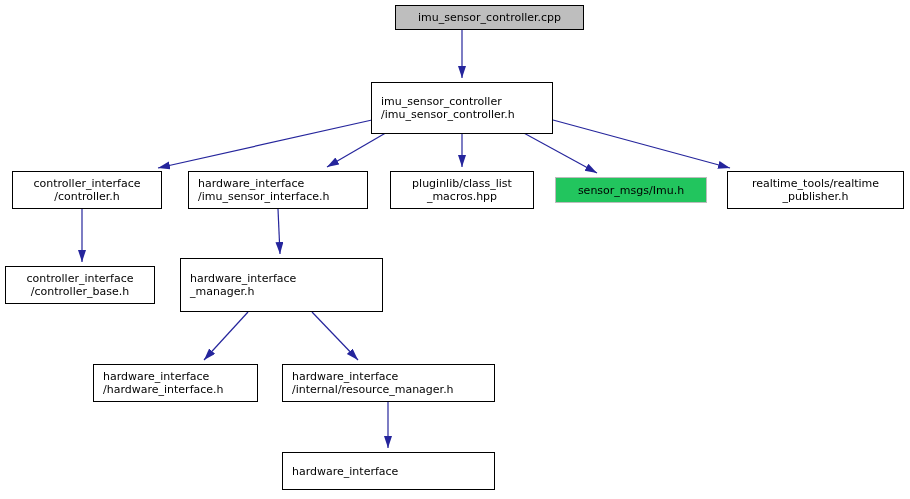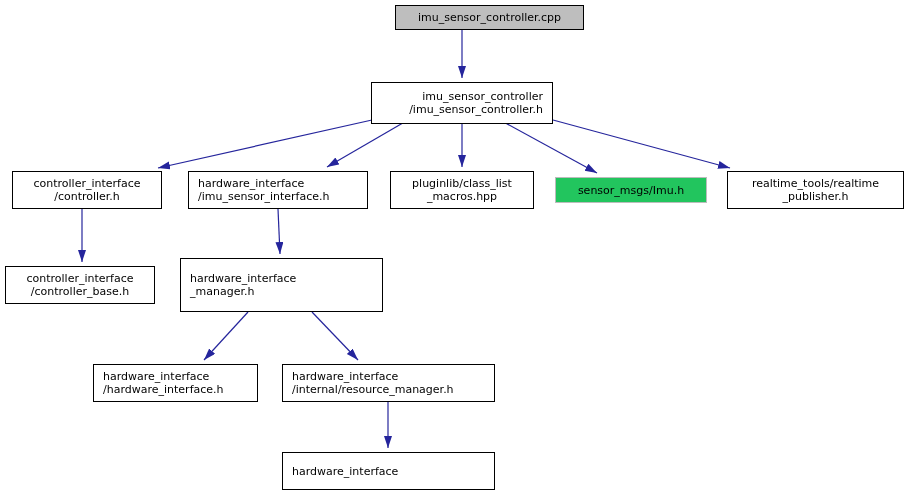--- a/index.html
+++ b/index.html
@@ -45,21 +45,21 @@
       <line x1="553" y1="120" x2="730" y2="168" stroke="#25259c" stroke-width="1.2" marker-end="url(#arrowhead)" data-interactable="false"></line>
       <line x1="82" y1="209" x2="82" y2="262" stroke="#25259c" stroke-width="1.2" marker-end="url(#arrowhead)" data-interactable="false"></line>
       <line x1="278" y1="209" x2="280" y2="254" stroke="#25259c" stroke-width="1.2" marker-end="url(#arrowhead)" data-interactable="false"></line>
       <line x1="248" y1="312" x2="204" y2="360" stroke="#25259c" stroke-width="1.2" marker-end="url(#arrowhead)" data-interactable="false"></line>
       <line x1="312" y1="312" x2="358" y2="360" stroke="#25259c" stroke-width="1.2" marker-end="url(#arrowhead)" data-interactable="false"></line>
       <line x1="388" y1="402" x2="388" y2="448" stroke="#25259c" stroke-width="1.2" marker-end="url(#arrowhead)" data-interactable="false"></line>
     </svg>
     <div class="node" data-interactable="false" style="left: 371px; top: 5px; width: 189px; height: 25px; background: rgb(190, 190, 190); border-color: rgb(0, 0, 0); text-align: center; margin-left: 24px;">
       <span class="line" data-interactable="false">imu_sensor_controller.cpp</span>
     </div>
-    <div class="node" data-interactable="true" style="left: 371px; top: 82px; width: 182px; height: 42px; background: rgb(255, 255, 255); border-color: rgb(0, 0, 0); text-align: left; align-items: flex-end;">
+    <div class="node" data-interactable="true" style="left: 371px; top: 82px; width: 182px; height: 52px; background: rgb(255, 255, 255); border-color: rgb(0, 0, 0); text-align: left;">
       <span class="line" data-interactable="false">imu_sensor_controller</span>
       <span class="line" data-interactable="false">/imu_sensor_controller.h</span>
     </div>
     <div class="node" data-interactable="true" style="left: 12px; top: 171px; width: 150px; height: 38px; background: rgb(255, 255, 255); border-color: rgb(0, 0, 0); text-align: center;">
       <span class="line" data-interactable="false">controller_interface</span>
       <span class="line" data-interactable="false">/controller.h</span>
     </div>
     <div class="node" data-interactable="true" style="left: 188px; top: 171px; width: 180px; height: 38px; background: rgb(255, 255, 255); border-color: rgb(0, 0, 0); text-align: left;">
       <span class="line" data-interactable="false">hardware_interface</span>
       <span class="line" data-interactable="false">/imu_sensor_interface.h</span>

